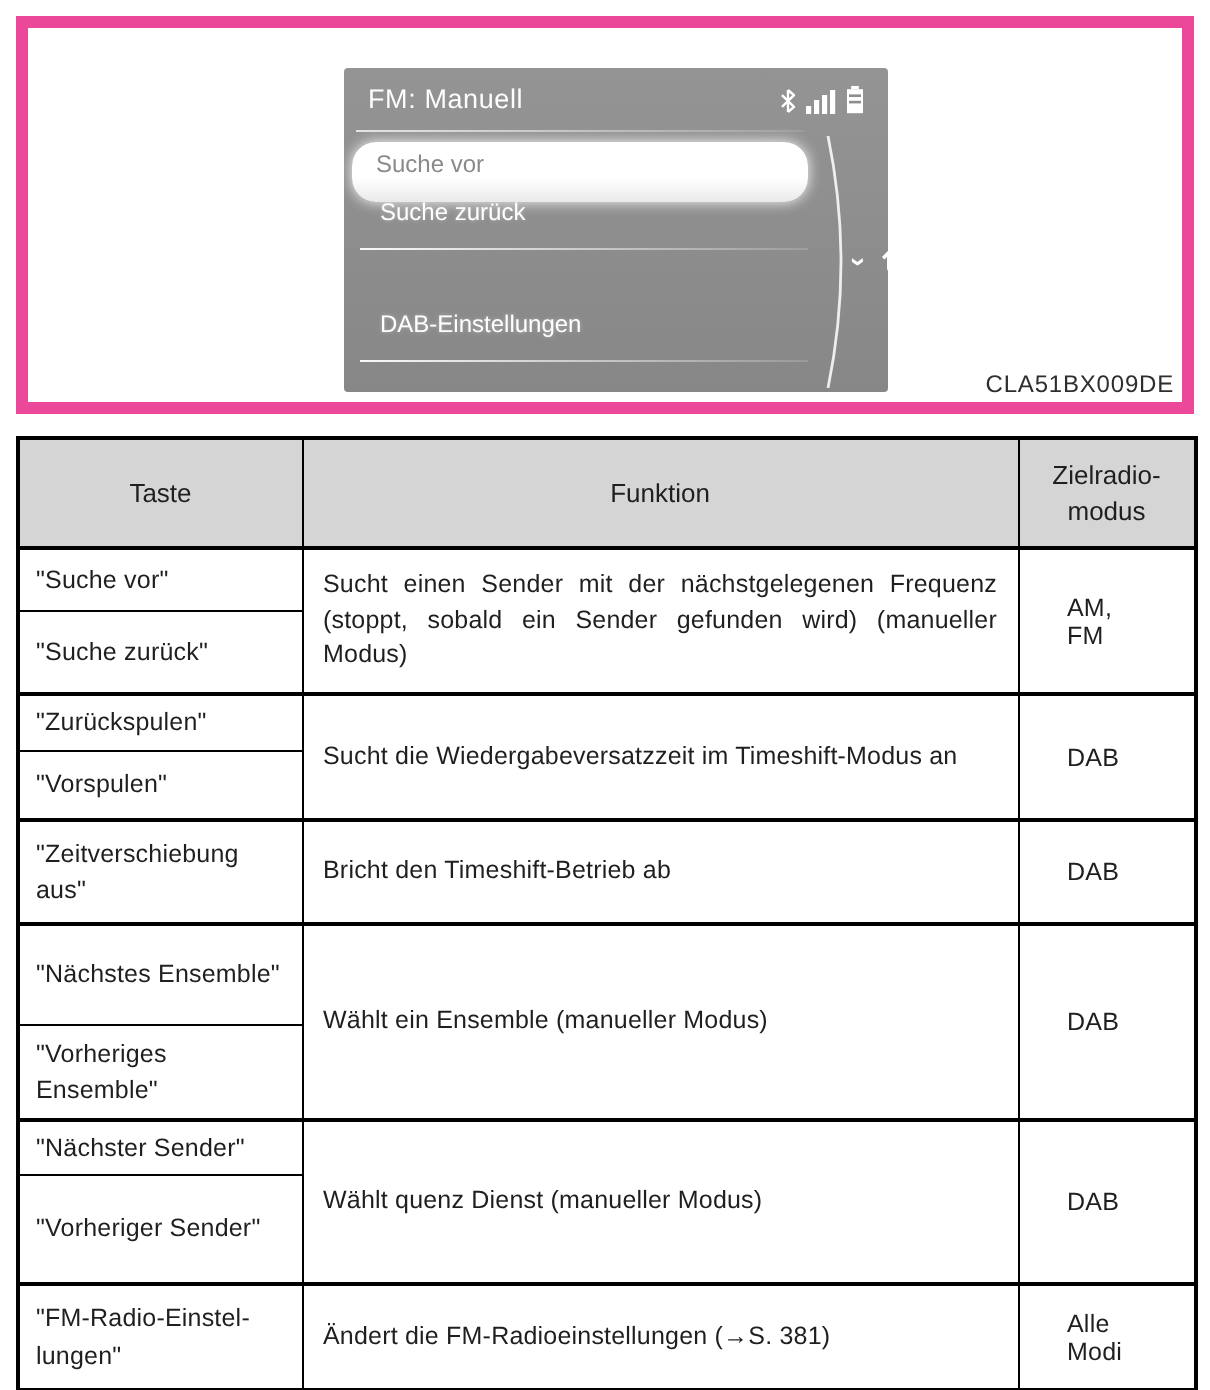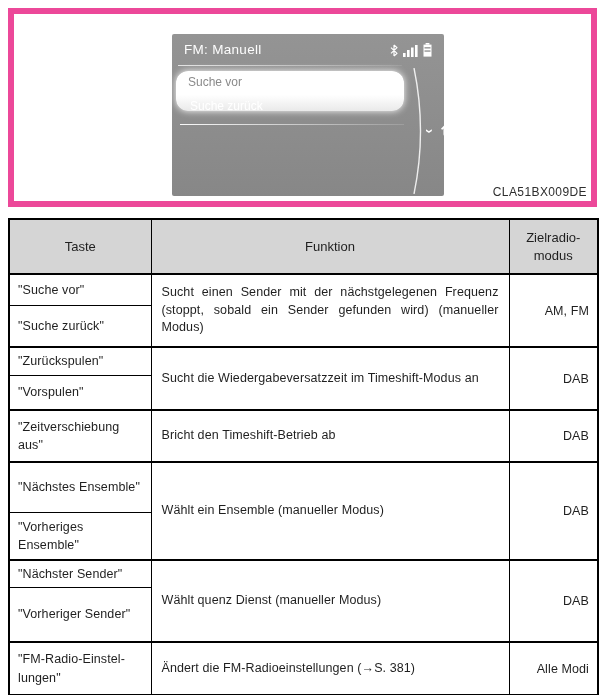--- a/index.html
+++ b/index.html
@@ -26,21 +26,21 @@
   .status-icons {
     position:absolute; right:12px; top:9px; display:flex; align-items:flex-end; gap:5px;
     height:14px;
   }
   .menu { position:absolute; left:4px; top:31px; right:38px; height:115px; }
   .menu::before { 
     content:""; position:absolute; left:2px; right:4px; top:0; height:1px;
     background:linear-gradient(to right, rgba(255,255,255,.75), rgba(255,255,255,.1));
   }
   .menu-pill {
-    position:absolute; left:0; right:2px; top:6px; height:40px;
+    position:absolute; left:0; right:2px; top:6px; height:30px;
     background:linear-gradient(180deg,#ffffff 0%, #ffffff 60%, #e9e9e9 100%);
     border-radius:12px; box-shadow:0 0 7px rgba(255,255,255,.95);
     color:#8a8a8a; font-size:12px; line-height:22px; padding-left:12px;
     box-sizing:border-box;
   }
   .menu-item {
     position:absolute; left:4px; right:0; height:28px;
     color:#ffffff; font-size:12px; line-height:18px; padding-left:10px;
     box-sizing:border-box; text-shadow:0 0 2px rgba(255,255,255,.35);
   }
@@ -74,21 +74,21 @@
   }
   table.functions tr.group-start td { border-top:2px solid #000; }
   td.taste {
     padding:3px 8px; vertical-align:middle; text-align:justify;
     line-height:1.45; letter-spacing:0.1px;
   }
   td.funktion {
     padding:3px 10px; vertical-align:middle; text-align:justify;
     line-height:1.4; letter-spacing:0.1px;
   }
-  td.modus { padding:3px 8px; vertical-align:middle; letter-spacing:0.1px;text-align:right; }
+  td.modus { padding:3px 24px; vertical-align:middle; letter-spacing:0.1px; }
   .rh31{height:31px} .rh42{height:42px} .rh28{height:28px} .rh35{height:35px}
   .rh52{height:52px} .rh50{height:50px} .rh48{height:48px} .rh27{height:27px}
   .rh55{height:55px} .rh53{height:53px}
 </style>
 </head>
 <body>
 
 <div class="page">
 
   <div class="figure-frame">
@@ -113,20 +113,23 @@
         </svg>
       </span>
 
       <div class="menu">
         <div class="menu-pill">
           <span>Suche vor</span>
         </div>
         <div class="menu-item mi-2">
           <span>Suche zurück</span>
         </div>
+        <div class="menu-item mi-4">
+          <span>DAB-Einstellungen</span>
+        </div>
       </div>
 
       <svg class="scroll-arc" width="16" height="126" viewBox="0 0 16 126">
         <path d="M2 0 Q 15 63 2 126" stroke="rgba(255,255,255,0.85)" stroke-width="1.4" fill="none"></path>
       </svg>
       <div class="return-icon">
         <span>↩</span>
           <span>›</span>
       </div>
     </div>

